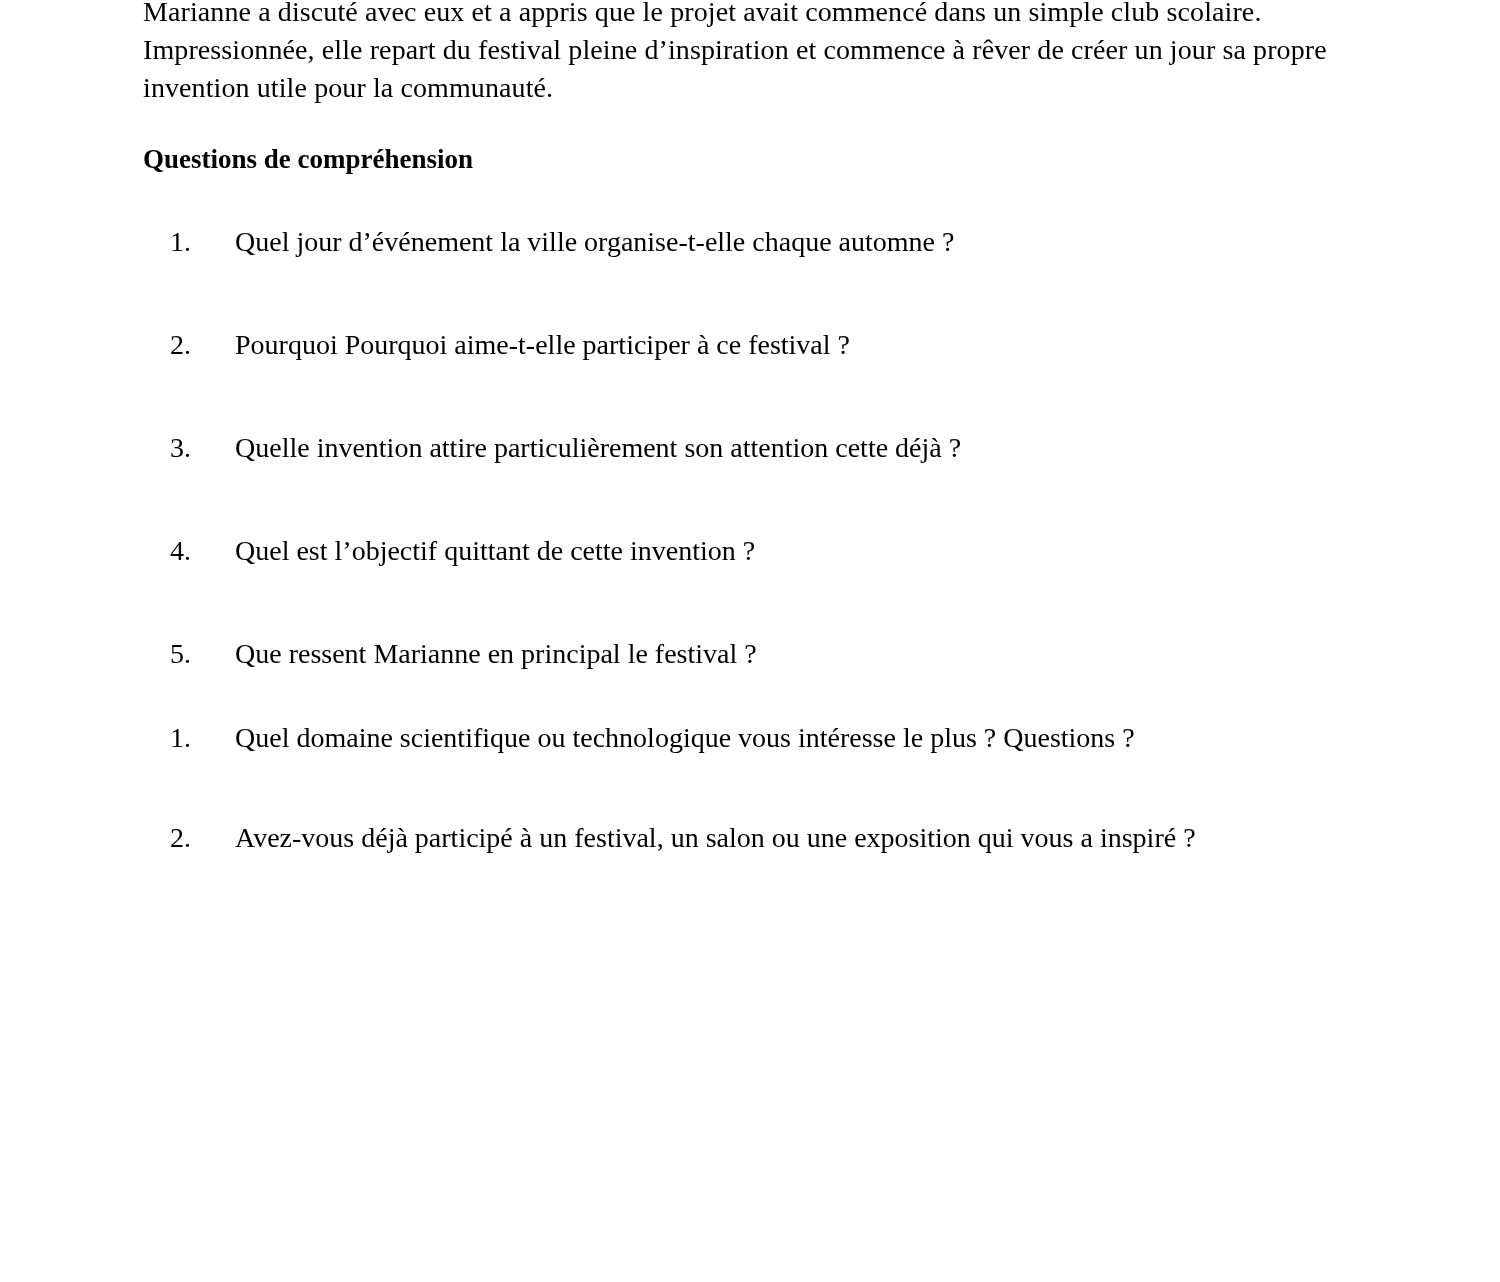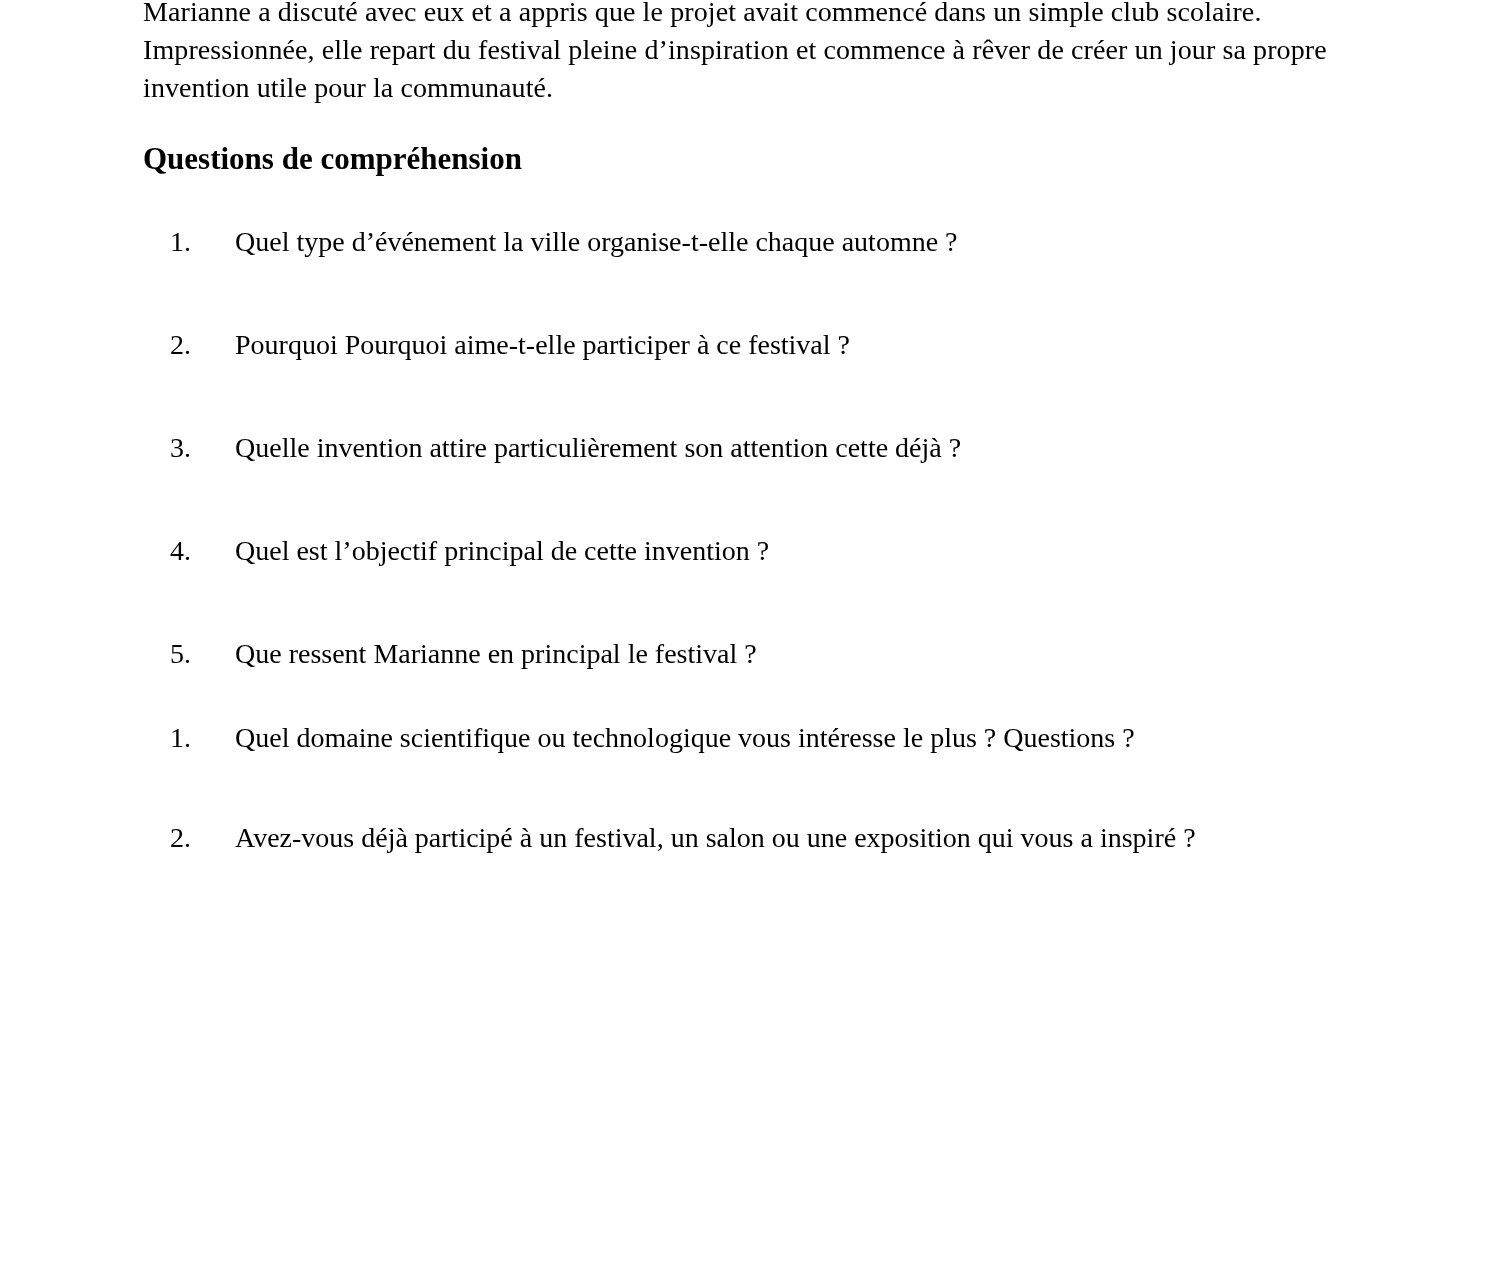--- a/index.html
+++ b/index.html
@@ -26,21 +26,21 @@
   }
 
   .intro {
     margin-top: -7px;
     font-size: 28px;
     line-height: 38px;
     letter-spacing: 0.1px;
   }
 
   .section-heading {
-    font-size: 31px;
+    font-size: 27px;
     font-weight: bold;
     line-height: 36px;
   }
 
   .heading-comprehension {
     margin-top: 34px;
   }
 
   .heading-discussion {
     margin-top: 140px;
@@ -81,33 +81,33 @@
 <div class="page">
   <div class="content">
 
     <p class="intro">Marianne a discuté avec eux et a appris que le projet avait commencé dans un simple club scolaire. Impressionnée, elle repart du festival pleine d’inspiration et commence à rêver de créer un jour sa propre invention utile pour la communauté.</p>
 
     <h2 class="section-heading heading-comprehension">Questions de compréhension</h2>
 
     <div class="question-list comprehension">
       <div class="question">
         <span class="num">1.</span>
-        <span class="text">Quel type d’événement la ville organise-t-elle chaque automne ?</span>
+        <span class="text">Quel jour d’événement la ville organise-t-elle chaque automne ?</span>
       </div>
       <div class="question">
         <span class="num">2.</span>
         <span class="text">Pourquoi Pourquoi aime-t-elle participer à ce festival ?</span>
       </div>
       <div class="question">
         <span class="num">3.</span>
         <span class="text">Quelle invention attire particulièrement son attention cette déjà ?</span>
       </div>
       <div class="question">
         <span class="num">4.</span>
-        <span class="text">Quel est l’objectif principal de cette invention ?</span>
+        <span class="text">Quel est l’objectif quittant de cette invention ?</span>
       </div>
       <div class="question">
         <span class="num">5.</span>
         <span class="text">Que ressent Marianne en principal le festival ?</span>
       </div>
     </div>
 
 
     <div class="question-list discussion">
       <div class="question">

